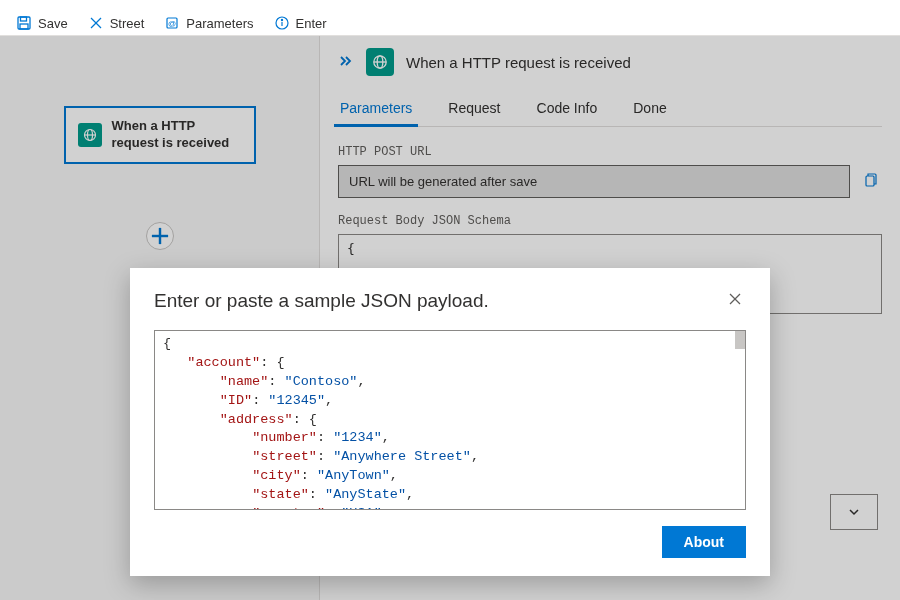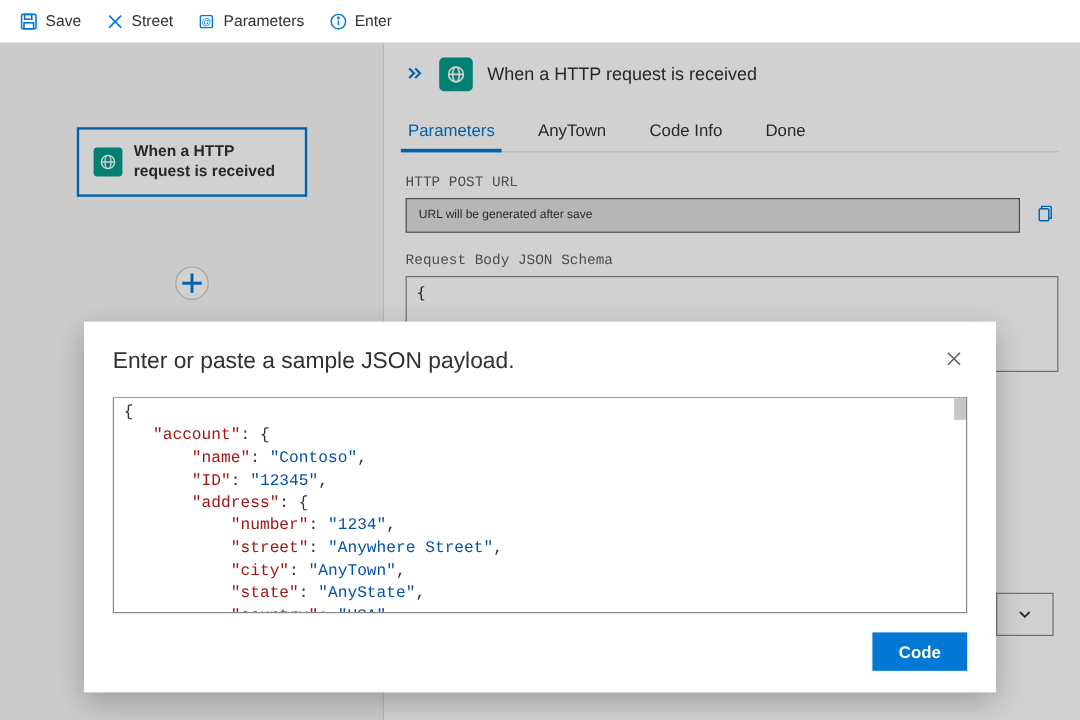--- a/index.html
+++ b/index.html
@@ -1,18 +1,18 @@
 <!DOCTYPE html>
 <html><head>
   <meta charset="utf-8">
   <style>
     * { box-sizing: border-box; margin: 0; padding: 0; }
     body { font-family: "Segoe UI", -apple-system, sans-serif; font-size: 13px; color: #323130; width: 900px; height: 600px; overflow: hidden; position: relative; background: #fff; }
     
-    .toolbar { height: 36px; display: flex; align-items: center; padding: 0 8px; border-bottom: 1px solid #e1dfdd; gap: 4px; }
+    .toolbar { height: 36px; display: flex; align-items: flex-end; padding: 0 8px; border-bottom: 1px solid #e1dfdd; gap: 4px; }
     .toolbar-btn { display: flex; align-items: center; gap: 6px; padding: 4px 8px; cursor: pointer; color: #323130; font-size: 13px; }
     .toolbar-btn svg { width: 16px; height: 16px; }
     
     .main { display: flex; height: calc(600px - 36px); }
     .canvas-panel { width: 320px; background: #f8f8f8; border-right: 1px solid #e1dfdd; display: flex; flex-direction: column; align-items: center; padding-top: 70px; }
     .trigger-card { width: 192px; background: #fff; border: 2px solid #0078d4; display: flex; align-items: center; gap: 10px; padding: 10px 12px; }
     .trigger-icon { width: 24px; height: 24px; background: #009b8b; border-radius: 3px; display: flex; align-items: center; justify-content: center; flex-shrink: 0; }
     .trigger-icon svg { width: 16px; height: 16px; }
     .trigger-card-label { font-weight: 600; font-size: 13px; line-height: 1.3; }
     .add-btn { width: 28px; height: 28px; border: 1px solid #c8c6c4; border-radius: 50%; background: #fff; display: flex; align-items: center; justify-content: center; margin-top: 58px; cursor: pointer; color: #0078d4; font-size: 18px; }
@@ -24,32 +24,32 @@
     .detail-icon svg { width: 18px; height: 18px; }
     .detail-title { font-size: 15px; }
     
     .tabs { display: flex; gap: 32px; border-bottom: 1px solid #e1dfdd; margin-bottom: 18px; }
     .tab { padding: 6px 2px 10px; cursor: pointer; font-size: 14px; color: #323130; position: relative; }
     .tab.active { color: #0078d4; }
     .tab.active::after { content: ""; position: absolute; left: -4px; right: -4px; bottom: -1px; height: 3px; background: #0078d4; }
     
     .field-label { font-size: 12px; color: #605e5c; margin-bottom: 6px; font-family: Liberation Mono, monospace; }
     .url-row { display: flex; gap: 8px; align-items: center; margin-bottom: 16px; }
-    .url-box { flex: 1; border: 1px solid #605e5c; background: #dfdede; padding: 8px 10px; color: #323130; font-size: 10px; }
+    .url-box { flex: 1; border: 1px solid #605e5c; background: #dfdede; padding: 8px 10px; color: #323130; font-size: 13px; }
     .copy-btn { color: #0078d4; cursor: pointer; padding: 4px; }
     .copy-btn svg { width: 16px; height: 16px; }
     
     .schema-box { border: 1px solid #8a8886; background: #fff; min-height: 80px; padding: 6px 8px; font-family: Consolas, monospace; font-size: 13px; }
     
     .dropdown-placeholder { position: absolute; right: 22px; top: 494px; width: 48px; height: 36px; border: 1px solid #8a8886; display: flex; align-items: center; justify-content: center; }
     .dropdown-placeholder svg { width: 12px; height: 12px; }
     
     
     .overlay { position: absolute; inset: 36px 0 0 0; background: rgba(0,0,0,0.18); display: flex; align-items: flex-start; justify-content: center; padding-top: 232px; }
-    .dialog { width: 760px; background: #fff; box-shadow: 0 8px 24px rgba(0,0,0,0.25); padding: 20px 24px 18px; }
+    .dialog { width: 640px; background: #fff; box-shadow: 0 8px 24px rgba(0,0,0,0.25); padding: 20px 24px 18px; }
     .dialog-header { display: flex; justify-content: space-between; align-items: center; margin-bottom: 16px; }
     .dialog-title { font-size: 19px; font-weight: 400; }
     .dialog-close { cursor: pointer; color: #605e5c; font-size: 16px; padding: 4px; }
     .json-editor { border: 1px solid #8a8886; background: #fff; height: 180px; overflow: auto; padding: 4px 8px 8px; font-family: Consolas, "Courier New", monospace; font-size: 13.5px; line-height: 1.4; position: relative; }
     .json-editor .scroll-thumb { position: absolute; right: 0; top: 0; width: 10px; height: 18px; background: #c8c6c4; }
     .dialog-footer { display: flex; justify-content: flex-end; margin-top: 16px; }
     .done-btn { background: #0078d4; color: #fff; border: none; padding: 8px 22px; font-size: 14px; font-weight: 600; cursor: pointer; }
     
     .tok-brace { color: #323130; }
     .tok-key { color: #a31515; }
@@ -125,21 +125,21 @@
             <circle cx="8" cy="8" r="5.5"></circle>
             <ellipse cx="8" cy="8" rx="2.5" ry="5.5"></ellipse>
             <line x1="2.5" y1="8" x2="13.5" y2="8"></line>
           </svg>
       </div>
       <div class="detail-title">When a HTTP request is received</div>
     </div>
 
     <div class="tabs">
       <div class="tab active">Parameters</div>
-      <div class="tab">AnyTown</div>
+      <div class="tab">Request</div>
       <div class="tab">Code Info</div>
       <div class="tab">Done</div>
     </div>
 
     <div class="field-label">HTTP POST URL</div>
     <div class="url-row">
       <div class="url-box">URL will be generated after save</div>
       <div class="copy-btn">
         <svg viewBox="0 0 16 16" fill="none" stroke="#0078d4" stroke-width="1.2">
             <rect x="4" y="4" width="8" height="10" rx="1"></rect>
@@ -177,16 +177,16 @@
 &nbsp;&nbsp;&nbsp;&nbsp;&nbsp;&nbsp;&nbsp;<span class="tok-key">"name"</span><span class="tok-punct">: </span><span class="tok-str">"Contoso"</span><span class="tok-punct">,</span><br>
 &nbsp;&nbsp;&nbsp;&nbsp;&nbsp;&nbsp;&nbsp;<span class="tok-key">"ID"</span><span class="tok-punct">: </span><span class="tok-str">"12345"</span><span class="tok-punct">,</span><br>
 &nbsp;&nbsp;&nbsp;&nbsp;&nbsp;&nbsp;&nbsp;<span class="tok-key">"address"</span><span class="tok-punct">: {</span><br>
 &nbsp;&nbsp;&nbsp;&nbsp;&nbsp;&nbsp;&nbsp;&nbsp;&nbsp;&nbsp;&nbsp;<span class="tok-key">"number"</span><span class="tok-punct">: </span><span class="tok-str">"1234"</span><span class="tok-punct">,</span><br>
 &nbsp;&nbsp;&nbsp;&nbsp;&nbsp;&nbsp;&nbsp;&nbsp;&nbsp;&nbsp;&nbsp;<span class="tok-key">"street"</span><span class="tok-punct">: </span><span class="tok-str">"Anywhere Street"</span><span class="tok-punct">,</span><br>
 &nbsp;&nbsp;&nbsp;&nbsp;&nbsp;&nbsp;&nbsp;&nbsp;&nbsp;&nbsp;&nbsp;<span class="tok-key">"city"</span><span class="tok-punct">: </span><span class="tok-str">"AnyTown"</span><span class="tok-punct">,</span><br>
 &nbsp;&nbsp;&nbsp;&nbsp;&nbsp;&nbsp;&nbsp;&nbsp;&nbsp;&nbsp;&nbsp;<span class="tok-key">"state"</span><span class="tok-punct">: </span><span class="tok-str">"AnyState"</span><span class="tok-punct">,</span><br>
 &nbsp;&nbsp;&nbsp;&nbsp;&nbsp;&nbsp;&nbsp;&nbsp;&nbsp;&nbsp;&nbsp;<span class="tok-key">"country"</span><span class="tok-punct">: </span><span class="tok-str">"USA"</span><span class="tok-punct">,</span>
     </div>
     <div class="dialog-footer">
-      <button class="done-btn">Code</button>
+      <button class="done-btn">About</button>
     </div>
   </div>
 </div>
 
 </body></html>

